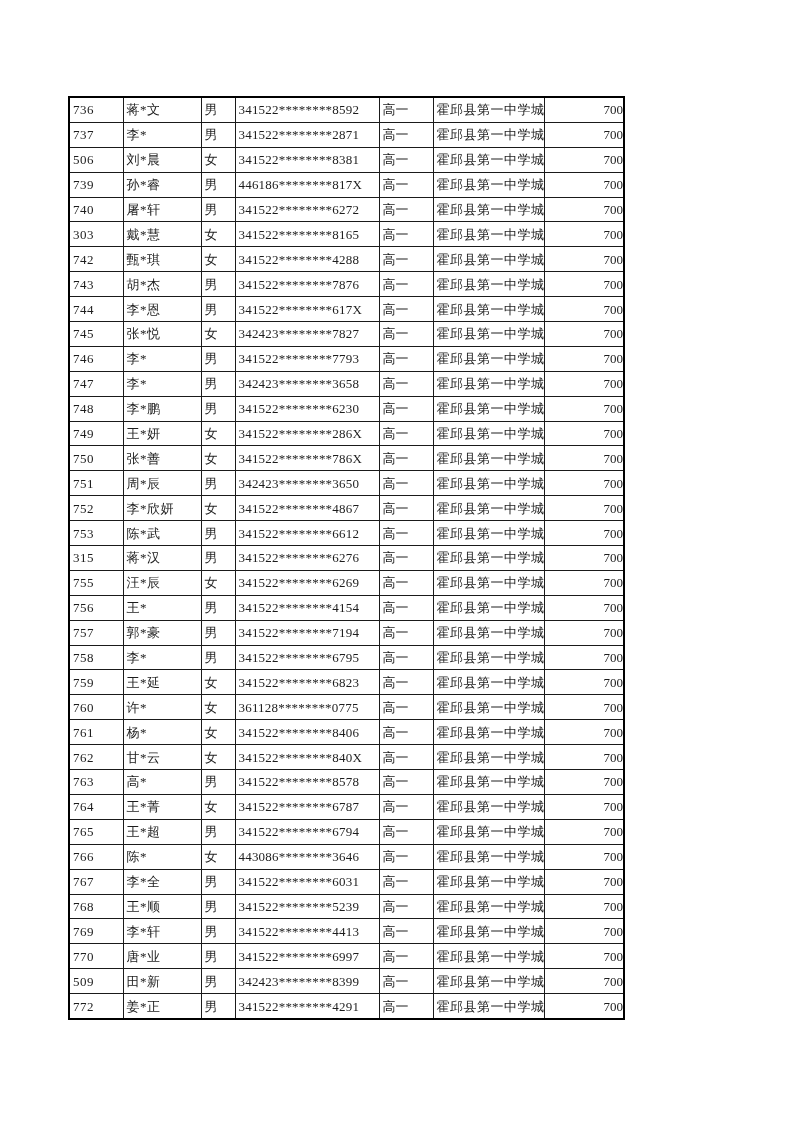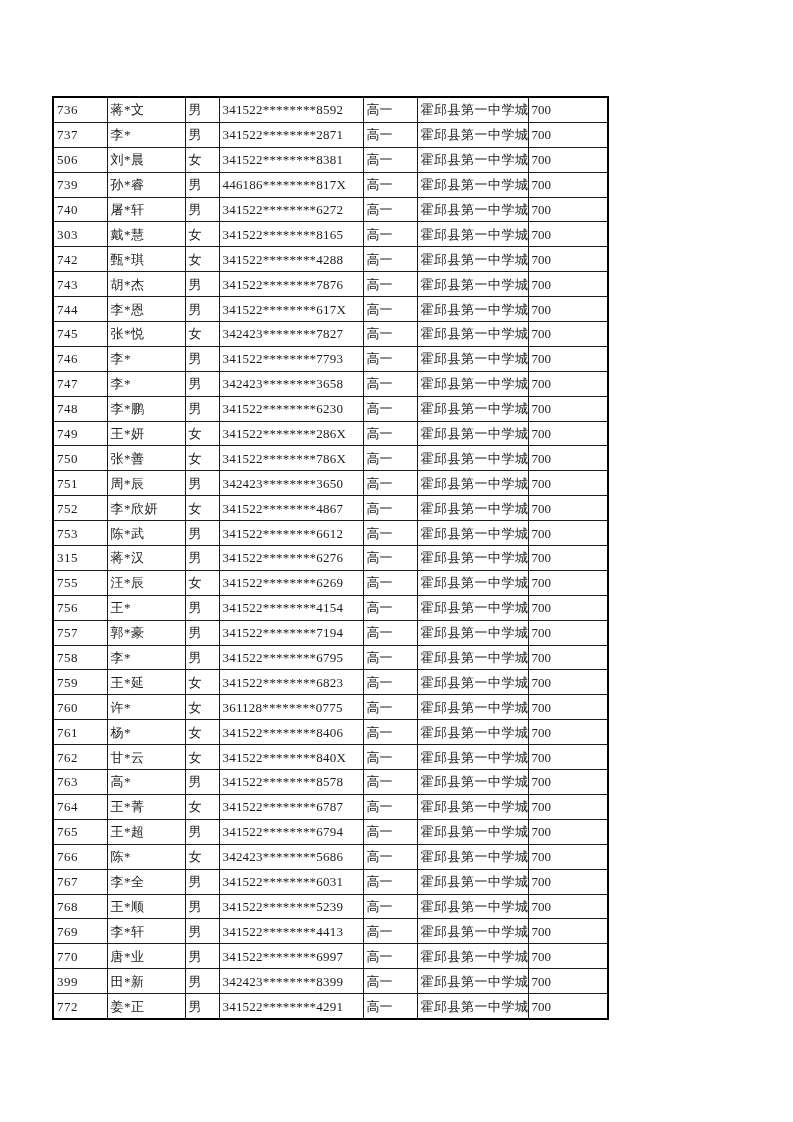--- a/index.html
+++ b/index.html
@@ -10,21 +10,21 @@
   .page {
     position: relative;
     width: 793px;
     height: 1122px;
     background: #ffffff;
     overflow: hidden;
     font-family: "Liberation Serif", "DejaVu Serif", serif;
   }
   table.roster {
     position: absolute;
-    left: 52px;
+    left: 68px;
     top: 96px;
     border-collapse: collapse;
     table-layout: fixed;
     width: 555px;
     border: 2px solid #000000;
   }
   table.roster td {
     border: 1px solid #1a1a1a;
     height: 23.9px;
     padding: 0 0 0 3px;
@@ -38,21 +38,21 @@
   td.c-no     { letter-spacing: 0.5px; }
   td.c-name   { letter-spacing: 0.5px; }
   td.c-id     { letter-spacing: 0.2px; }
   td.c-school {
     font-size: 9px;
     text-align: center;
     padding: 0 1px;
     letter-spacing: 0.5px;
   }
   td.c-amount {
-    text-align: left;
+    text-align: right;
     padding: 0;
   }
   col.w-no     { width: 54px; }
   col.w-name   { width: 78px; }
   col.w-gender { width: 34px; }
   col.w-id     { width: 144px; }
   col.w-grade  { width: 54px; }
   col.w-school { width: 111px; }
   col.w-amount { width: 80px; }
 </style>
@@ -368,21 +368,21 @@
     <td class="c-id">341522********6794</td>
     <td class="c-grade">高一</td>
     <td class="c-school">霍邱县第一中学城南分校</td>
     <td class="c-amount">700</td>
   </tr>
 
   <tr>
     <td class="c-no">766</td>
     <td class="c-name">陈*</td>
     <td class="c-gender">女</td>
-    <td class="c-id">342423********5686</td>
+    <td class="c-id">443086********3646</td>
     <td class="c-grade">高一</td>
     <td class="c-school">霍邱县第一中学城南分校</td>
     <td class="c-amount">700</td>
   </tr>
 
   <tr>
     <td class="c-no">767</td>
     <td class="c-name">李*全</td>
     <td class="c-gender">男</td>
     <td class="c-id">341522********6031</td>
@@ -415,21 +415,21 @@
     <td class="c-no">770</td>
     <td class="c-name">唐*业</td>
     <td class="c-gender">男</td>
     <td class="c-id">341522********6997</td>
     <td class="c-grade">高一</td>
     <td class="c-school">霍邱县第一中学城南分校</td>
     <td class="c-amount">700</td>
   </tr>
 
   <tr>
-    <td class="c-no">399</td>
+    <td class="c-no">509</td>
     <td class="c-name">田*新</td>
     <td class="c-gender">男</td>
     <td class="c-id">342423********8399</td>
     <td class="c-grade">高一</td>
     <td class="c-school">霍邱县第一中学城南分校</td>
     <td class="c-amount">700</td>
   </tr>
 
   <tr>
     <td class="c-no">772</td>

